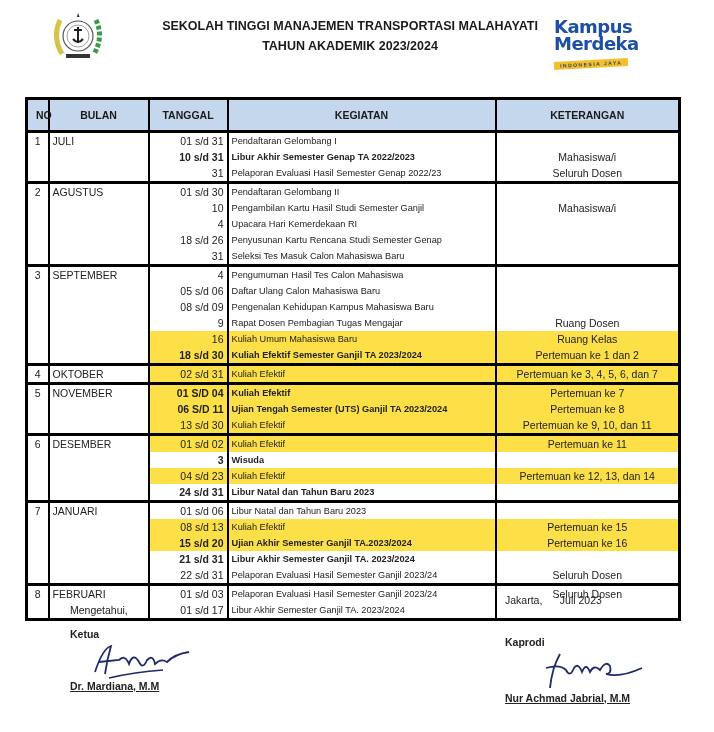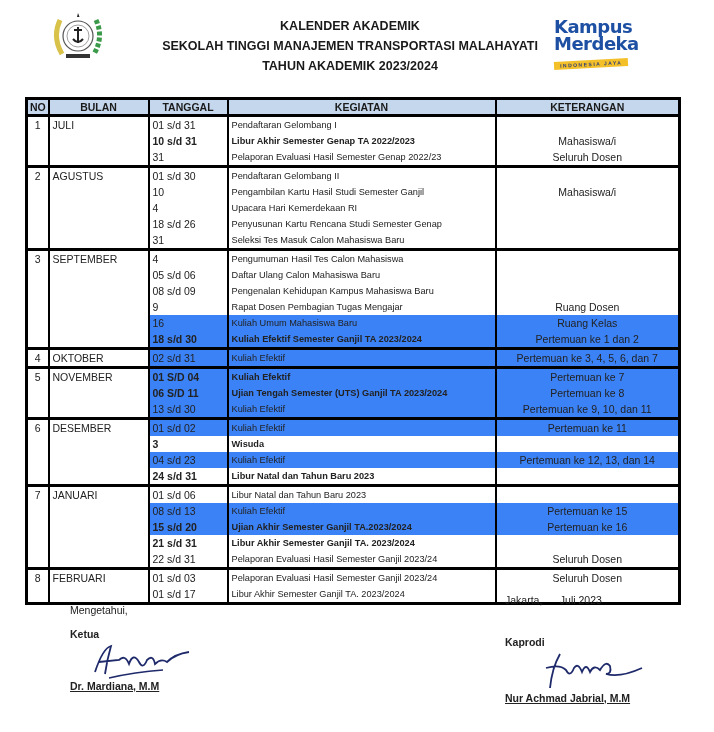--- a/index.html
+++ b/index.html
@@ -8,31 +8,31 @@
   .header { position: absolute; left: 0; top: 0; width: 714px; height: 90px; }
   .title-block { position: absolute; left: 130px; width: 440px; top: 16px; text-align: center;
                  font-weight: bold; font-size: 12.5px; line-height: 20px; color: #1a1a1a; }
   .logo-left { position: absolute; left: 50px; top: 12px; width: 56px; height: 50px; }
   .logo-right { position: absolute; left: 554px; top: 18px; width: 100px; height: 50px; }
   .km-text { font-family: "DejaVu Sans", sans-serif; font-weight: bold; color: #1d4fa3; font-size: 18px; line-height: 17px; letter-spacing: -0.5px; }
   .km-band { display: inline-block; background: #f4c02a; color: #2a3b7a; font-size: 5px; letter-spacing: 1.5px; padding: 1px 6px; margin-top: 1px; font-weight: bold; transform: rotate(-3deg); }
 
   table.cal { position: absolute; left: 25px; top: 97px; border-collapse: collapse; width: 653px;
               font-size: 9.5px; table-layout: fixed; border: 3px solid #000; }
-  table.cal th { background: #c5d7ec; font-weight: bold; font-size: 10.5px; height: 14px; padding: 0;
+  table.cal th { background: #c5d7ec; font-weight: bold; font-size: 10.5px; height: 14px; padding: 8px;
                  border: 2px solid #000; color: #1a1a1a; text-align: center; }
   table.cal td { padding: 0 3px; height: 16px; line-height: 16px; border-left: 2px solid #000; border-right: 2px solid #000; white-space: nowrap; overflow: hidden; }
   table.cal tr.group-start td { border-top: 3px solid #000; }
   td.no { text-align: center; font-size: 10.5px; vertical-align: top; }
   td.bulan { font-size: 10.5px; vertical-align: top; margin-top: 13px; }
-  td.tgl { text-align: left; font-size: 10.5px; }
+  td.tgl { text-align: right; font-size: 10.5px; }
   td.keg { font-size: 9.2px; }
   td.ket { text-align: center; font-size: 10.5px; }
   td.bold { font-weight: bold; }
-  td.hl { background: #3b82f6; }
+  td.hl { background: #fde047; }
 
   .sig { position: absolute; text-align: left; font-size: 10.5px; }
   .sig .role { font-weight: bold; margin-top: 12px; }
   .sig .name { font-weight: bold; text-decoration: underline; }
   .sig svg { display: block; margin: 0 auto; }
 </style>
 </head>
 <body>
 
 <div class="header">
@@ -41,21 +41,20 @@
       <path d="M10 8 Q2 25 12 42" stroke="#d9c24a" stroke-width="5" fill="none"></path>
       <path d="M46 8 Q54 25 44 42" stroke="#3a9a4a" stroke-width="5" fill="none" stroke-dasharray="4 2"></path>
       <circle cx="28" cy="24" r="15" fill="#fff" stroke="#555" stroke-width="1.2"></circle>
       <circle cx="28" cy="24" r="11" fill="none" stroke="#777" stroke-width="0.7"></circle>
       <path d="M28 15 L28 31 M23 27 Q28 33 33 27 M24 18 L32 18" stroke="#222" stroke-width="2" fill="none"></path>
       <polygon points="28,1 29.5,5 27,5" fill="#222"></polygon>
       <rect x="16" y="42" width="24" height="4" fill="#333"></rect>
     </svg>
   </div>
   <div class="title-block">
-    <div>KALENDER AKADEMIK</div>
     <div>SEKOLAH TINGGI MANAJEMEN TRANSPORTASI MALAHAYATI</div>
     <div>TAHUN AKADEMIK 2023/2024</div>
   </div>
   <div class="logo-right">
     <div class="km-text">Kampus</div>
     <div class="km-text">Merdeka</div>
     <div class="km-band">INDONESIA JAYA</div>
   </div>
 </div>
 

